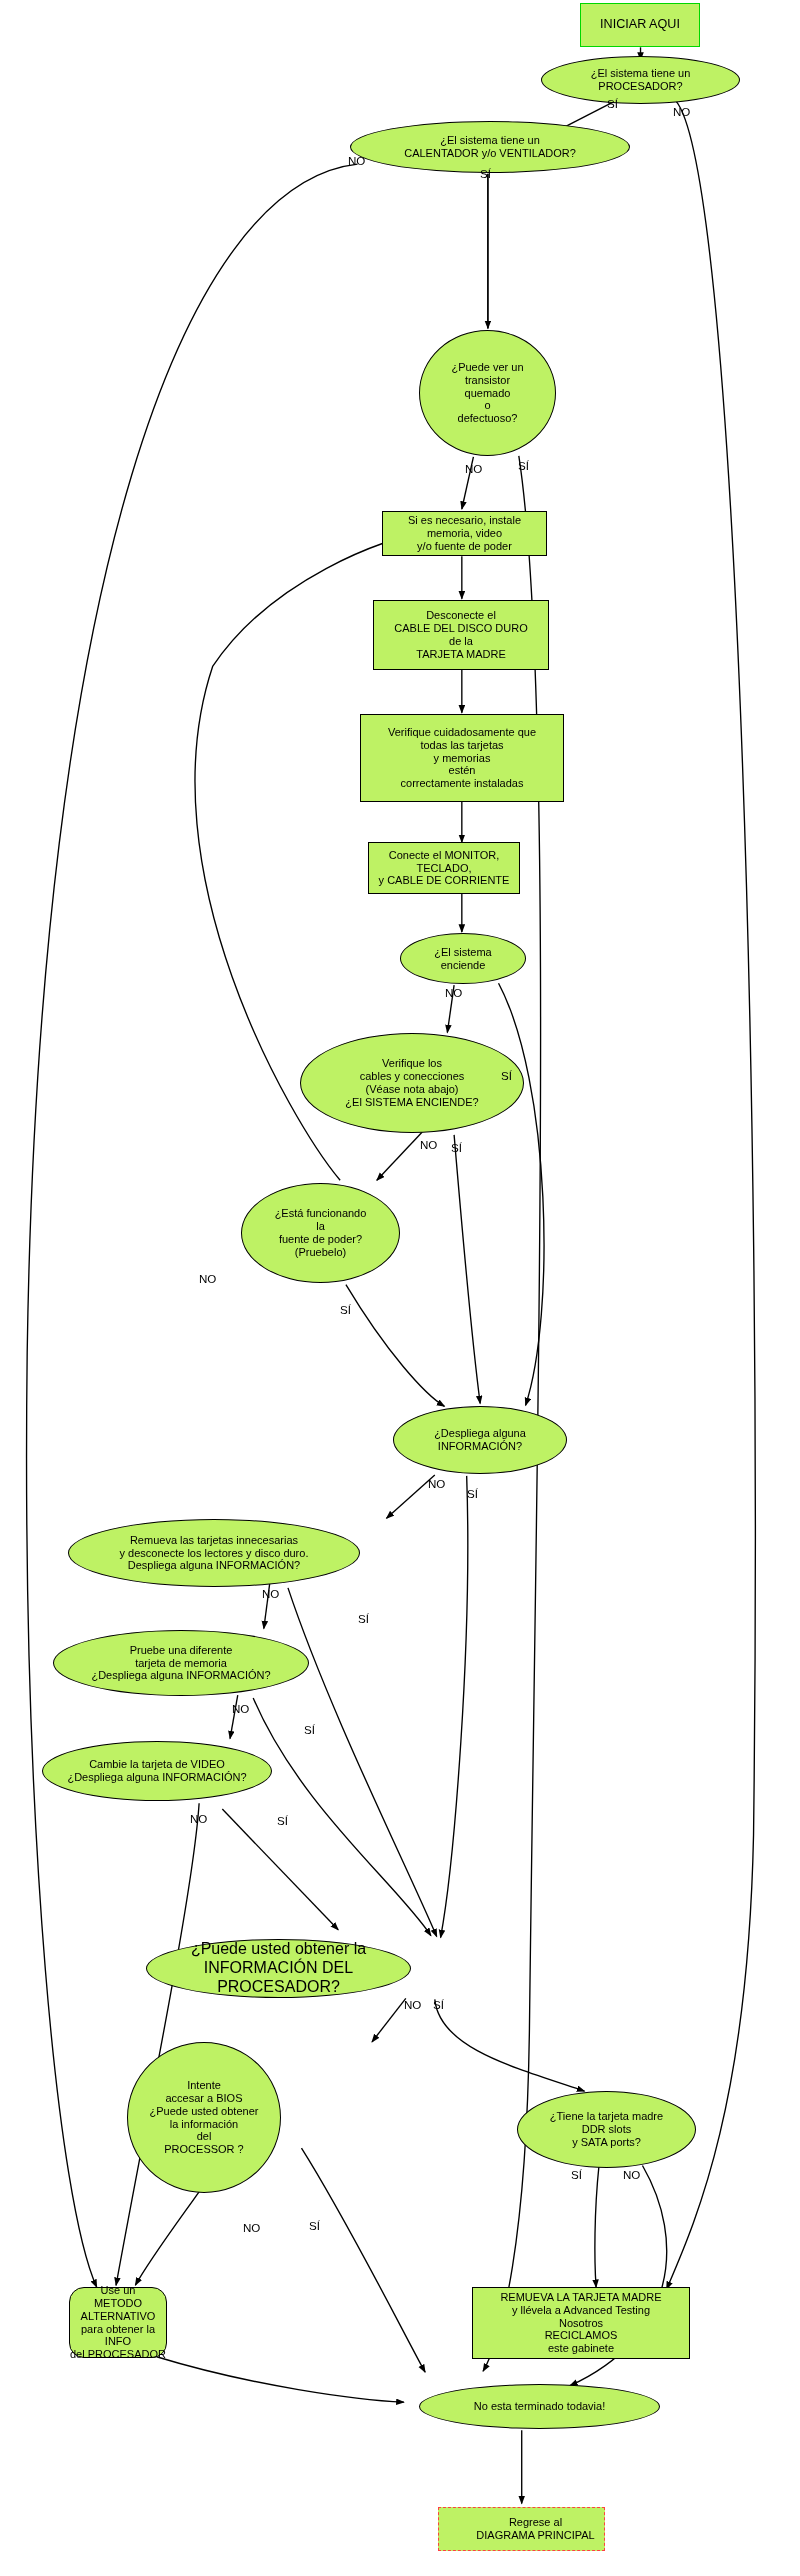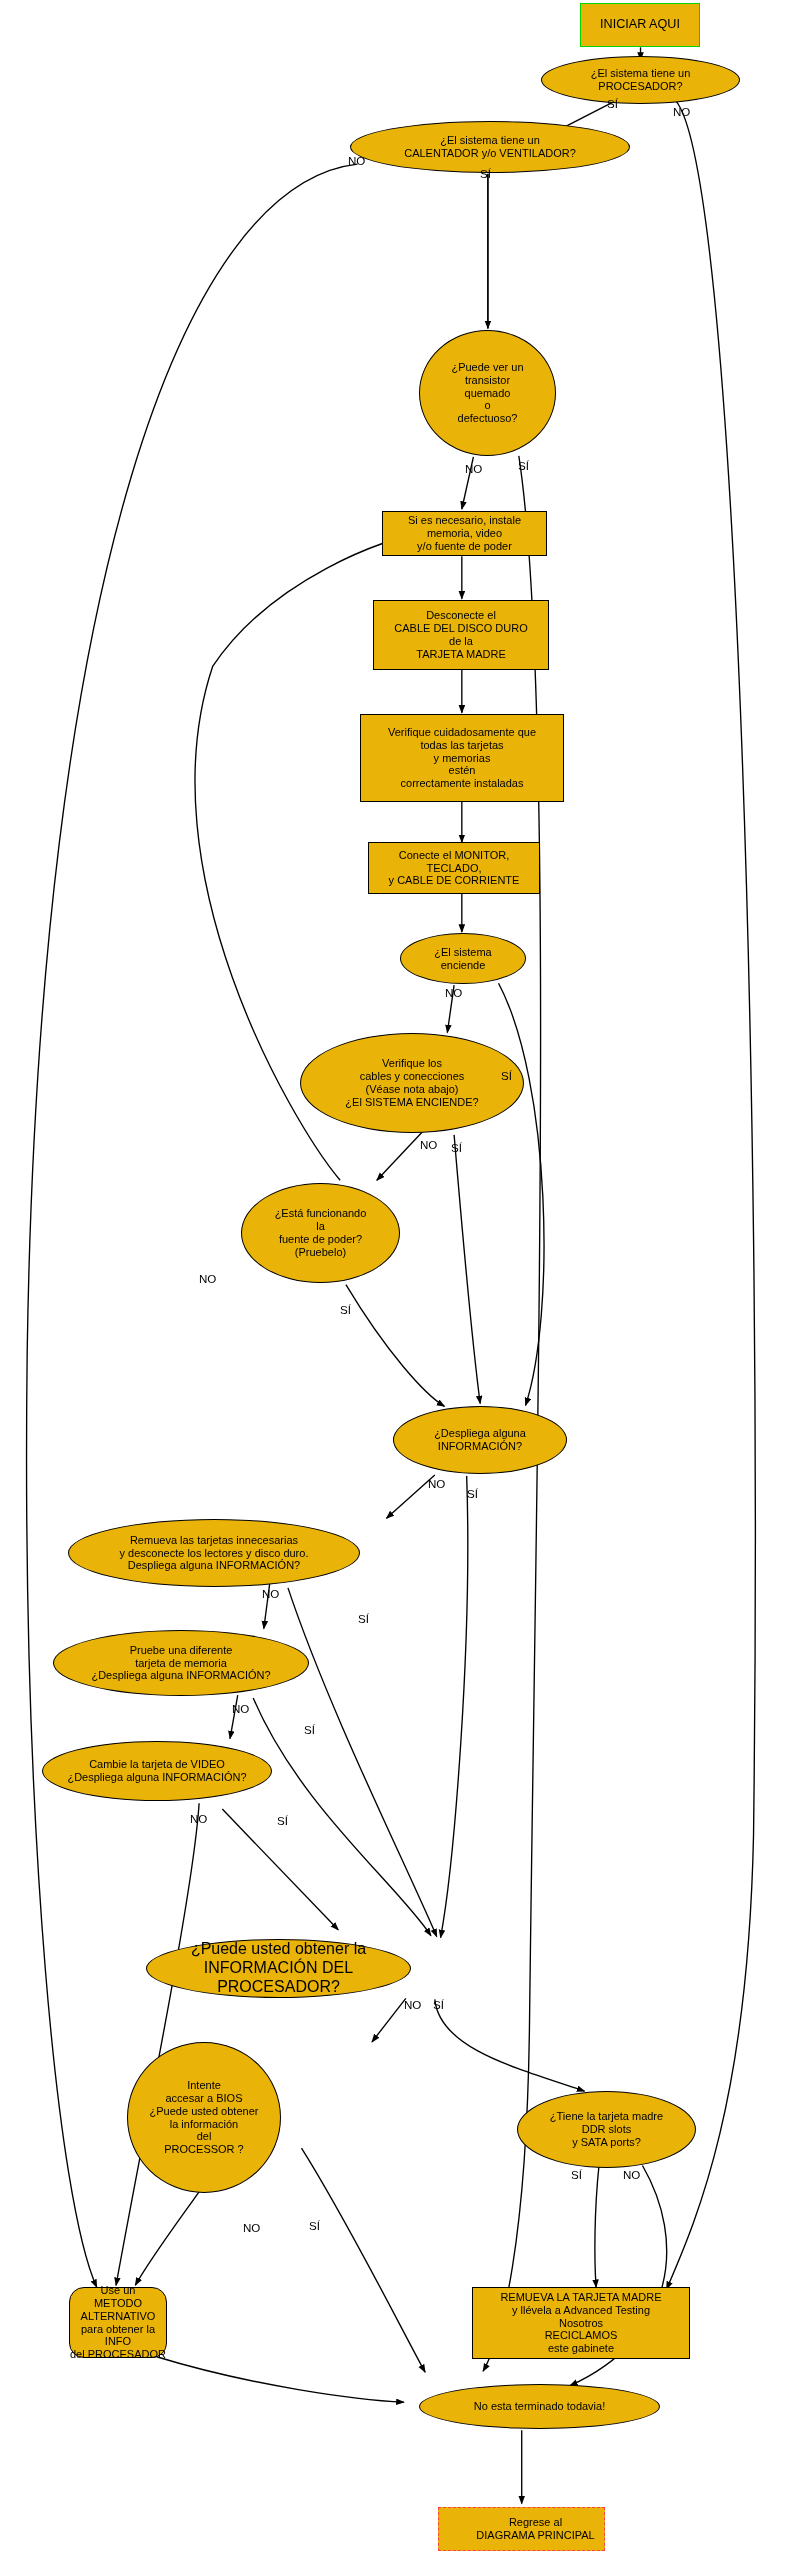--- a/index.html
+++ b/index.html
@@ -26,21 +26,21 @@
     pointer-events: none;
   }
   .node {
     position: absolute;
     display: flex;
     align-items: center;
     justify-content: center;
     text-align: center;
     line-height: 1.18;
     color: #000;
-    background: #eab308;
+    background: #bef264;
     white-space: pre-line;
   }
   .node.box {
     border: 1px solid #000;
   }
   .node.box-green {
     border: 1.9px solid #00d700;
   }
   .node.box-red-dash {
     border: 1.9px dashed #ff4040;
@@ -177,21 +177,21 @@
   </div>
 
   <div class="node box" style="left:360px; top:714px; width:204px; height:88px; font-size:11px;">
     <span>Verifique cuidadosamente que
 todas las tarjetas
 y memorias
 estén
 correctamente instaladas</span>
   </div>
 
-  <div class="node box" style="left:368px; top:842px; width:172px; height:52px; font-size:11px;">
+  <div class="node box" style="left:368px; top:842px; width:152px; height:52px; font-size:11px;">
     <span>Conecte el MONITOR,
 TECLADO,
 y CABLE DE CORRIENTE</span>
   </div>
 
   <div class="node ellipse" style="left:400px; top:933px; width:126px; height:51px; font-size:11px;">
     <span>¿El sistema
 enciende</span>
   </div>
 

